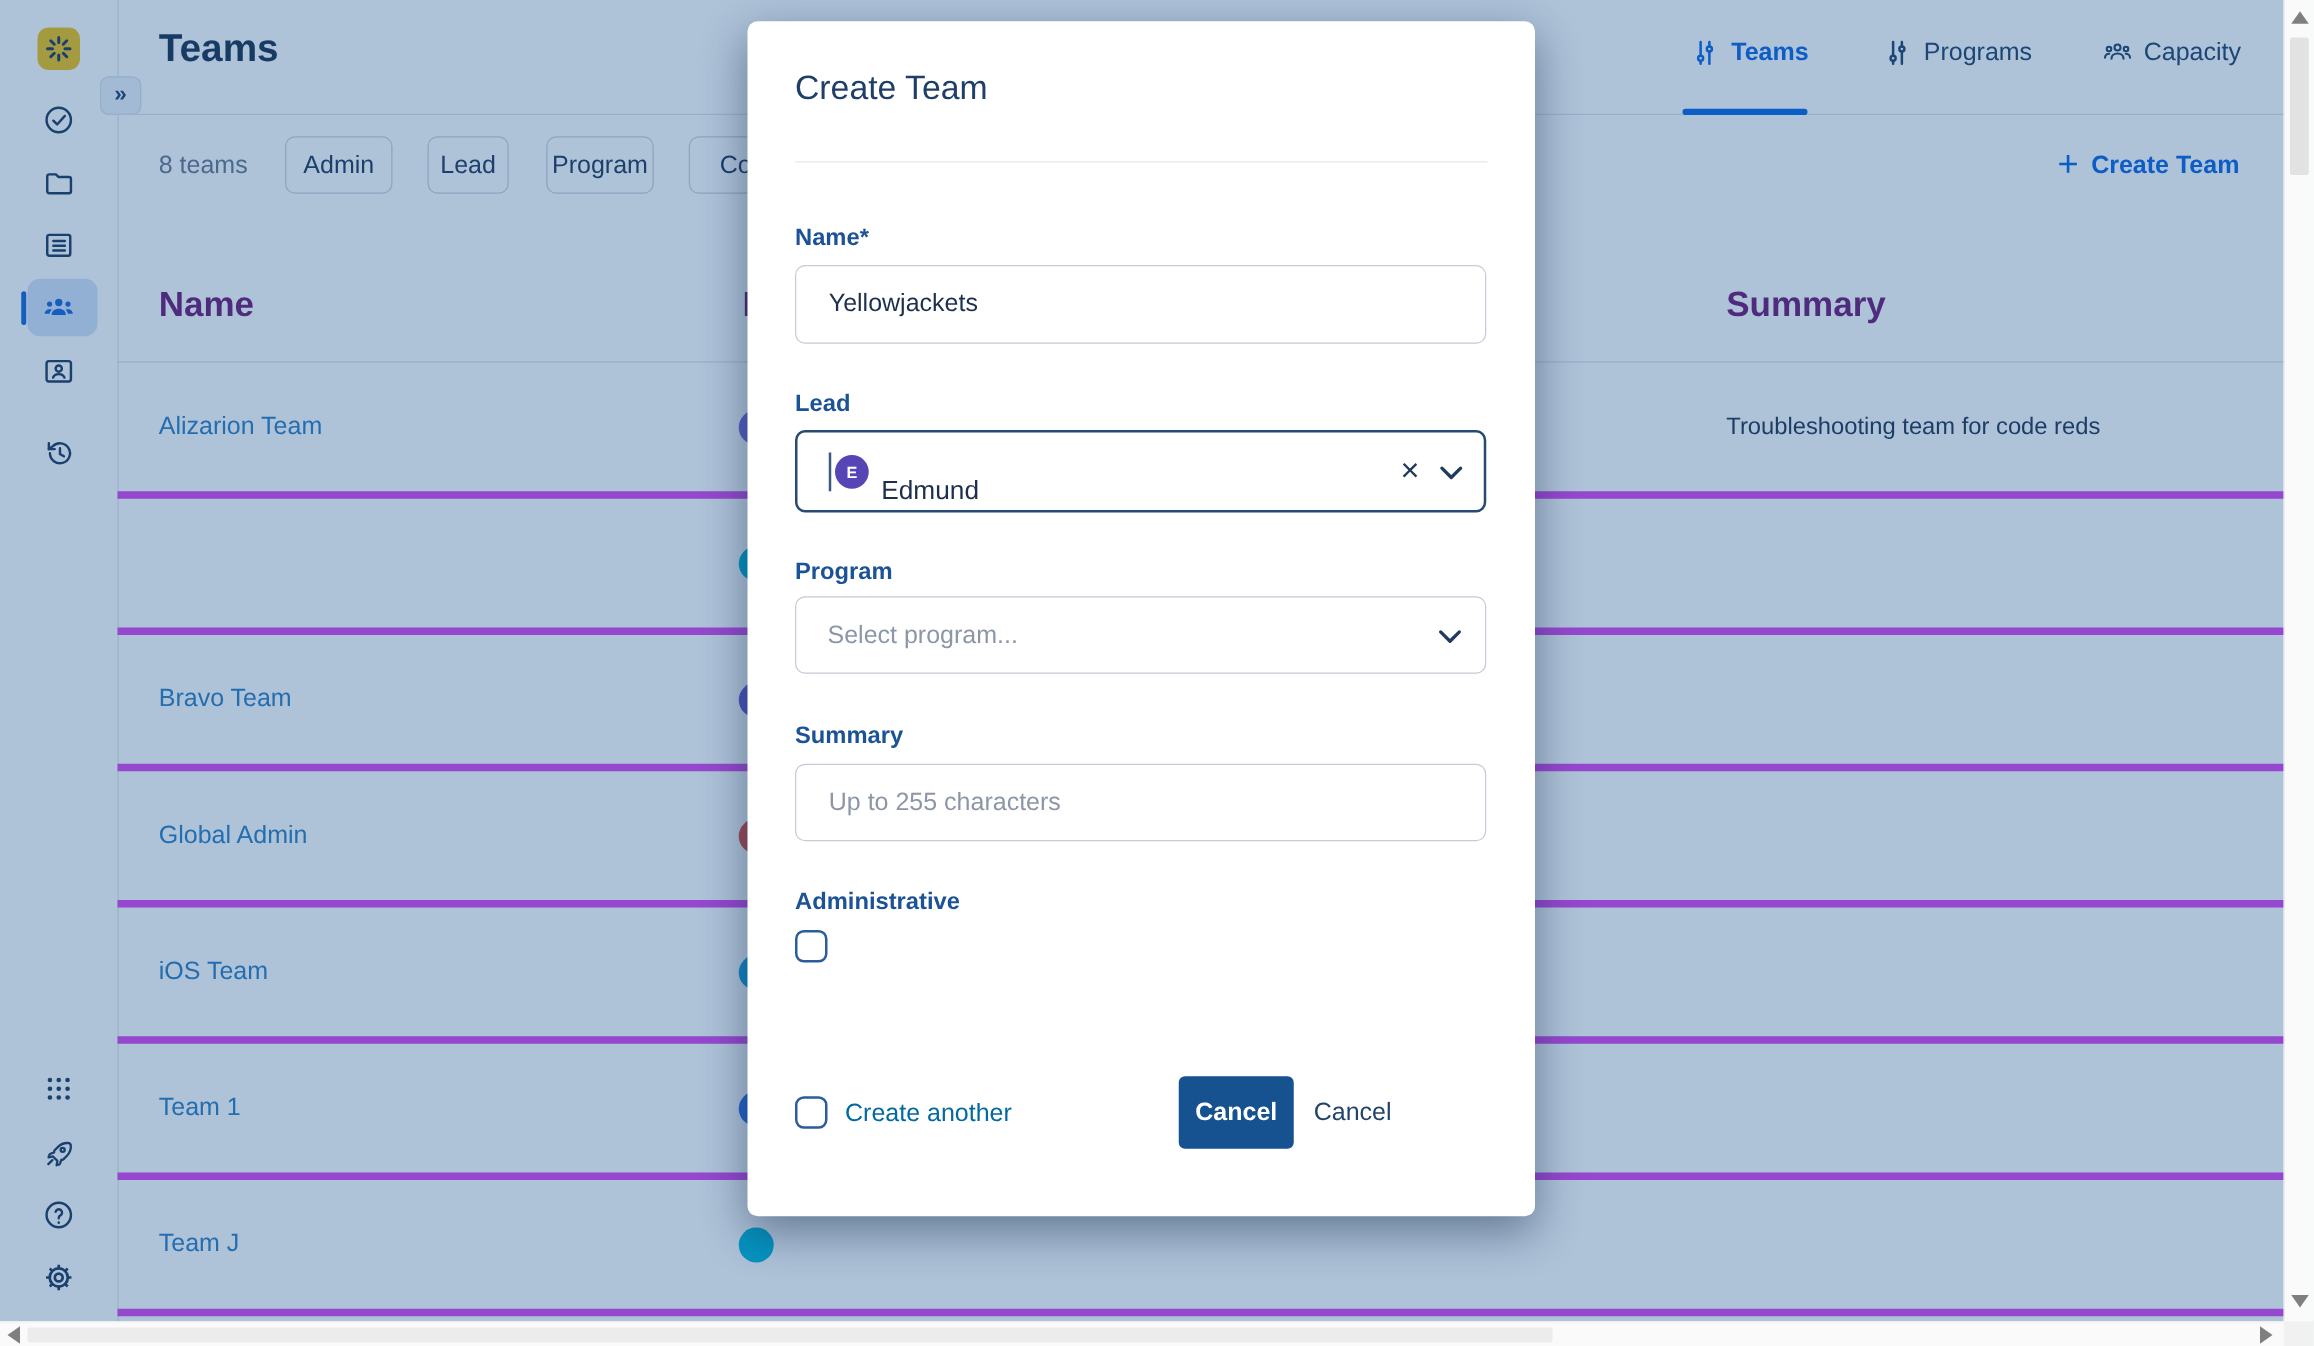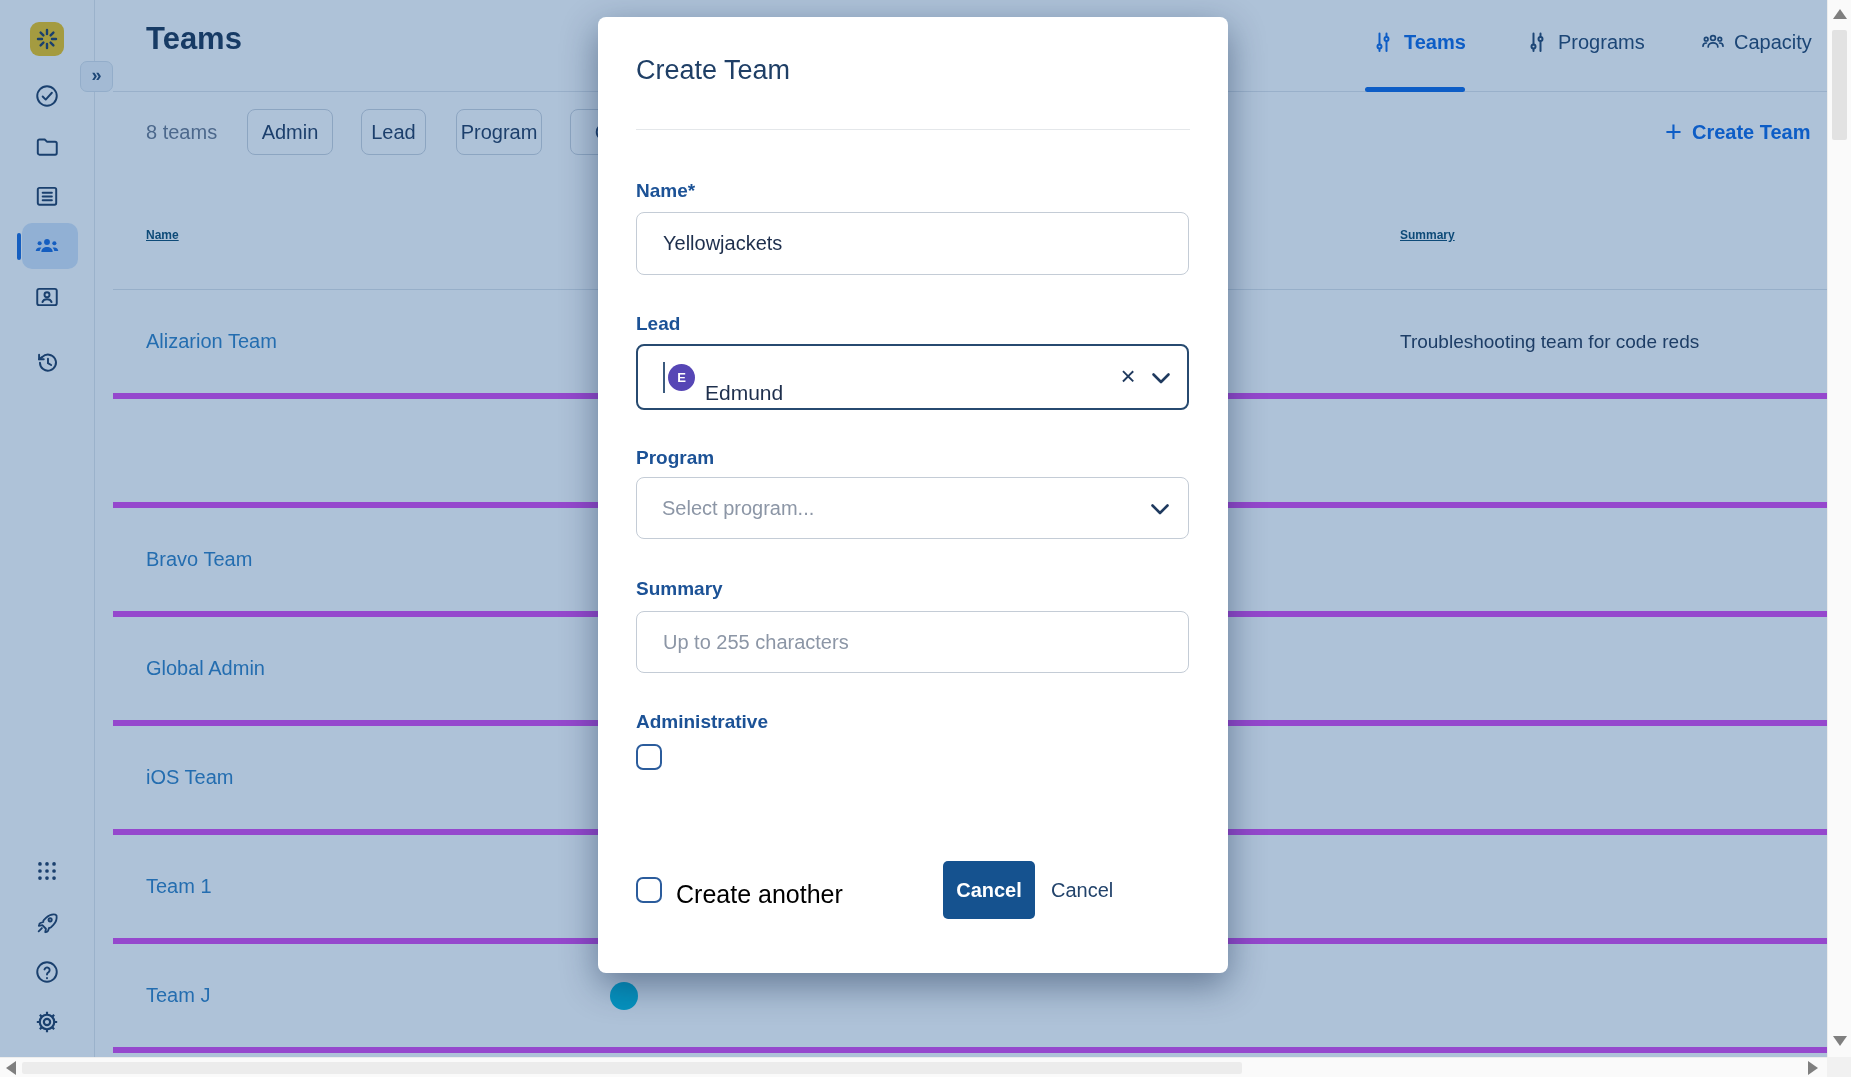--- a/index.html
+++ b/index.html
@@ -12,38 +12,38 @@
   .side-ic{position:absolute;left:34px;width:26px;height:26px;}
   .side-ic svg{width:26px;height:26px;display:block;}
   #logo{position:absolute;left:30px;top:22px;width:34px;height:34px;border-radius:9px;background:#f0c419;
         display:flex;align-items:center;justify-content:center;}
   #logo svg{width:24px;height:24px;}
   #active-pill{position:absolute;left:22px;top:223px;width:56px;height:46px;border-radius:10px;background:#d3e4f9;}
   #active-bar{position:absolute;left:17px;top:233px;width:4px;height:27px;border-radius:2px;background:#1868db;}
   #expand-btn{position:absolute;left:80px;top:61px;width:31px;height:29px;border-radius:7px;background:#eef3f9;
         border:1px solid #d7e0ea;color:#22436b;font-size:18px;font-weight:700;line-height:27px;text-align:center;}
   
-  #main{position:absolute;left:94px;top:0;width:1733px;height:1070px;margin-left:19px;}
+  #main{position:absolute;left:94px;top:0;width:1733px;height:1070px;}
   #header{position:absolute;left:0;top:0;width:1733px;height:91px;border-bottom:1px solid #e0e4ea;}
   #page-title{position:absolute;left:33px;top:21px;font-size:31px;font-weight:600;color:#1b3251;}
   .tab{position:absolute;top:30px;display:flex;align-items:center;gap:9px;font-size:20px;color:#22436b;}
   .tab svg{width:24px;height:24px;}
   .tab.active{color:#0c66e4;font-weight:700;}
   #tab-underline{position:absolute;left:1252px;top:87px;width:100px;height:5px;border-radius:3px;background:#0c66e4;}
   
   #teams-count{position:absolute;left:33px;top:109px;height:46px;line-height:46px;font-size:20px;color:#6b778c;}
   .filter-btn{position:absolute;top:109px;height:46px;line-height:44px;box-sizing:border-box;text-align:center;
       border:1px solid #ccd3dd;border-radius:8px;background:#fff;font-size:20px;color:#22395c;
       font-family:"Liberation Sans",sans-serif;padding:0;}
   #create-team-btn{position:absolute;left:1546px;top:109px;height:46px;display:flex;align-items:center;gap:10px;
       color:#0c66e4;background:none;border:none;font-family:"Liberation Sans",sans-serif;cursor:pointer;}
   #create-team-btn .plus{font-size:29px;font-weight:400;line-height:29px;}
   #create-team-btn .lbl{font-size:20px;font-weight:700;}
   
-  .th{position:absolute;top:228px;font-size:12px;font-weight:700;color:#0c4a6e;text-decoration:underline;}
+  .th{position:absolute;top:228px;font-size:28px;font-weight:700;color:#701a75;}
   #thead-line{position:absolute;left:0;top:289px;width:1733px;height:1px;background:#dde2e9;}
   #rows{position:absolute;left:0;top:290px;width:1733px;}
   .row{position:relative;width:1733px;height:103px;border-bottom:6px solid #d946ef;}
   .row .tname{position:absolute;left:33px;top:0;height:103px;line-height:103px;font-size:20px;color:#2e7fc2;}
   .row .avatar{position:absolute;left:497px;top:38px;width:28px;height:28px;border-radius:50%;}
   .row .tsummary{position:absolute;left:1287px;top:0;height:103px;line-height:103px;font-size:19px;color:#243652;}
   
   #overlay{position:absolute;left:0;top:0;width:1827px;height:1057px;background:rgba(18,75,140,0.34);z-index:50;}
   
   #modal{position:absolute;left:598px;top:17px;width:630px;height:956px;background:#fff;border-radius:8px;
@@ -59,21 +59,21 @@
   #program-select{top:460px;height:62px;border:1px solid #c4ccd6;}
   .caret-bar{position:absolute;left:25px;top:16px;width:2px;height:31px;background:#3b5a7e;}
   #lead-avatar{position:absolute;left:30px;top:18px;width:27px;height:27px;border-radius:50%;background:#5646b5;
       color:#fff;font-size:13px;font-weight:700;display:flex;align-items:center;justify-content:center;}
   #lead-value{position:absolute;left:67px;top:16px;height:62px;line-height:62px;font-size:21px;color:#1e2f4d;}
   .clear-x{position:absolute;left:478px;top:0;width:24px;height:62px;line-height:60px;text-align:center;
       font-size:26px;color:#203a5e;}
   .dd-chevron{position:absolute;left:512px;width:24px;}
   #program-ph{position:absolute;left:25px;top:0;height:60px;line-height:60px;font-size:20px;color:#8c96a6;}
   .cb{position:absolute;width:26px;height:26px;box-sizing:border-box;border:2px solid #2b5c9c;border-radius:7px;background:#fff;}
-  #create-another-lbl{position:absolute;left:78px;top:863px;font-size:25px;color:#000000;}
+  #create-another-lbl{position:absolute;left:78px;top:863px;font-size:20px;color:#0369a1;}
   #create-btn{position:absolute;left:345px;top:844px;width:92px;height:58px;background:#15528f;border:none;
       border-radius:5px;color:#fff;font-size:20px;font-weight:700;font-family:"Liberation Sans",sans-serif;cursor:pointer;}
   #cancel-btn{position:absolute;left:447px;top:844px;height:58px;background:none;border:none;color:#22436b;
       font-size:20px;font-weight:500;font-family:"Liberation Sans",sans-serif;cursor:pointer;}
   
   #vscroll{position:absolute;left:1827px;top:0;width:24px;height:1057px;background:#fafafa;border-left:1px solid #ededed;z-index:200;}
   #hscroll{position:absolute;left:0;top:1057px;width:1827px;height:20px;background:#fafafa;border-top:1px solid #ededed;z-index:200;}
   #scroll-corner{position:absolute;left:1827px;top:1057px;width:24px;height:20px;background:#f1f1f1;z-index:200;}
   .tri{width:0;height:0;position:absolute;}
   #v-thumb{position:absolute;left:4px;top:30px;width:15px;height:110px;background:#e2e2e2;border-radius:2px;}

